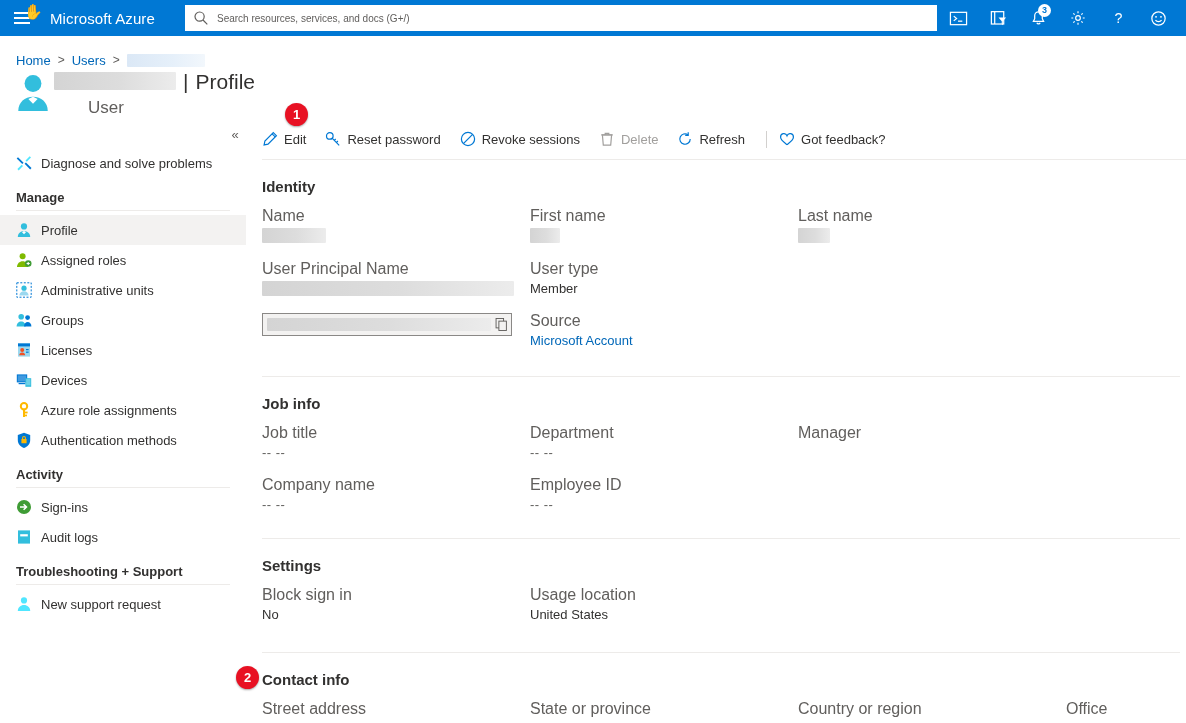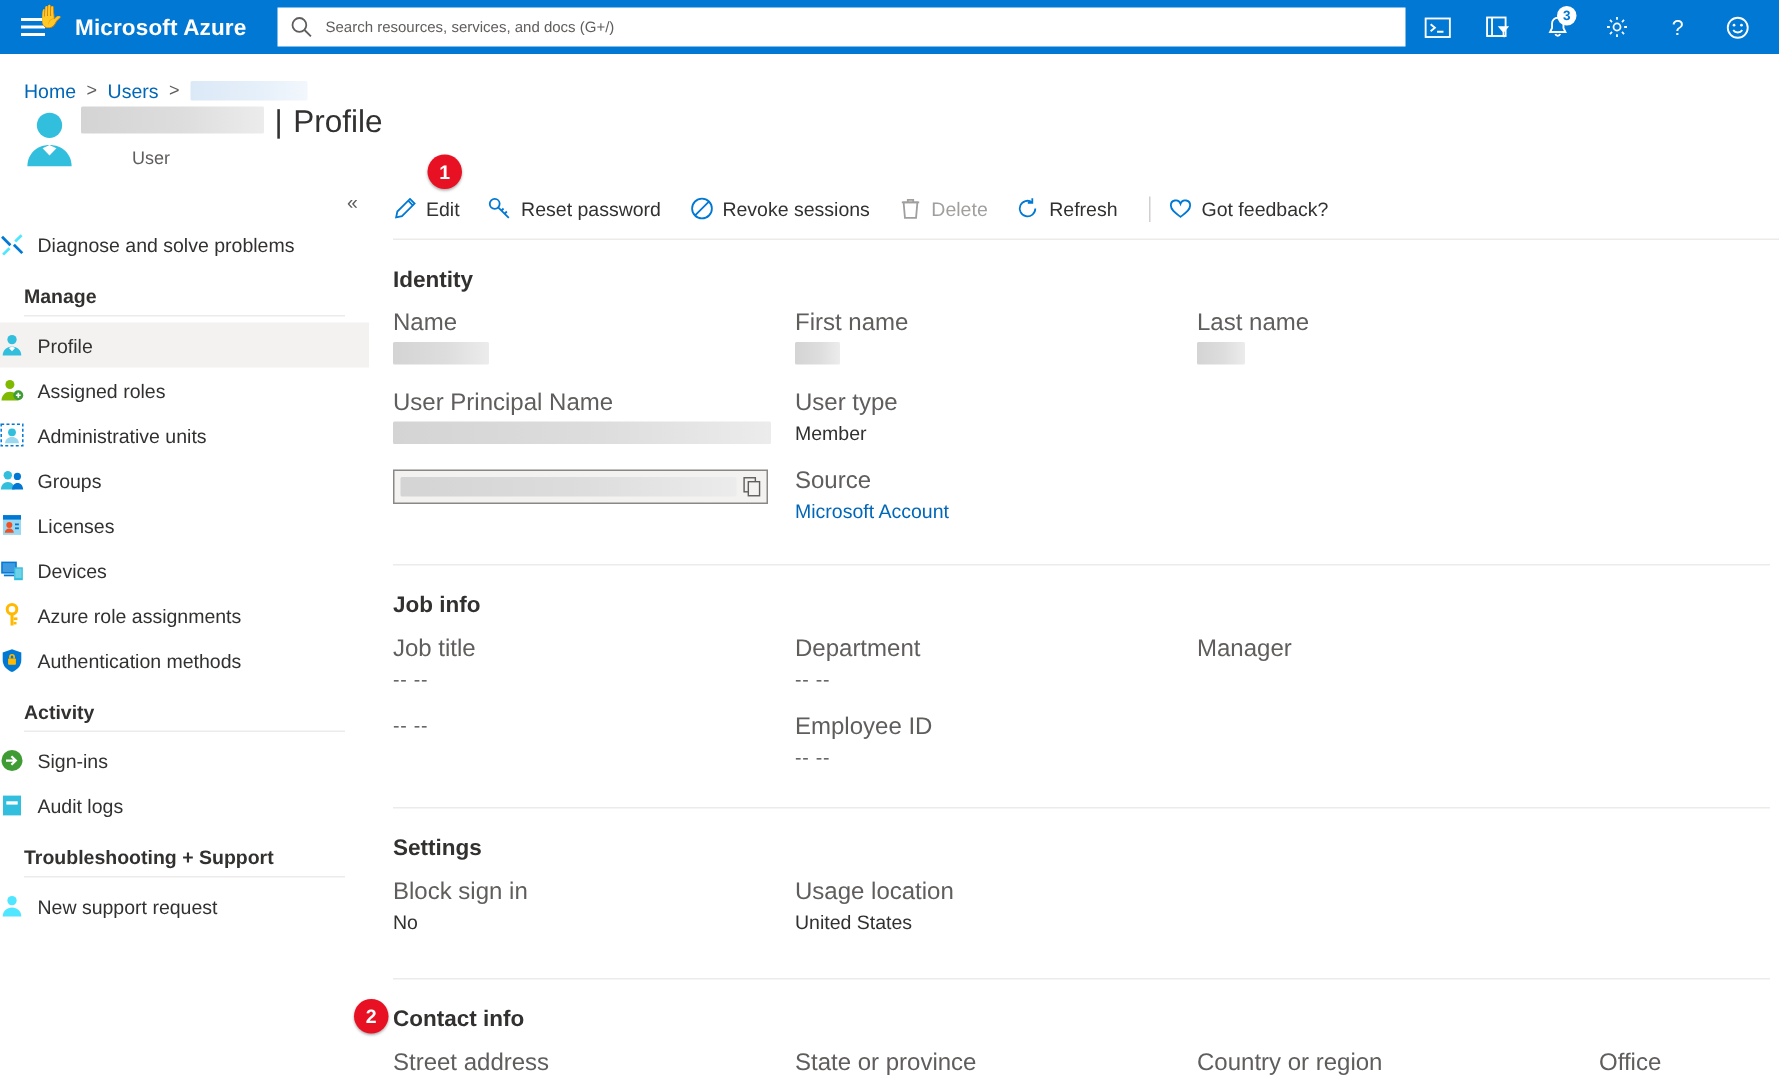--- a/index.html
+++ b/index.html
@@ -23,21 +23,21 @@
   }
   .hamburger .bars { width:16px; }
   .hamburger .bars span {
     display:block; height:2px; background:#fff; margin:3px 0; border-radius:0;
   }
   .cursor-hand {
     position:absolute; left:24px; top:4px; font-size:15px; color:#fff;
     line-height:1;
   }
   .brand {
-    color:#fff; font-size:15px; font-weight:700; letter-spacing:.1px;
+    color:#fff; font-size:15px; font-weight:400; letter-spacing:.1px;
     margin-left:6px; white-space:nowrap;
   }
   .searchwrap {
     position:absolute; left:185px; top:5px; width:752px; height:26px;
     background:#fff; display:flex; align-items:center; padding:0 8px;
   }
   .search-icon { width:16px; height:16px; flex:0 0 16px; margin-right:6px; }
   .searchwrap input {
     border:0; outline:0; width:100%; height:24px;
     font-family:"Liberation Sans", sans-serif; font-size:10px; color:#323130;
@@ -76,31 +76,31 @@
   }
 
   
   .pagehead { position:absolute; top:70px; left:16px; display:flex; }
   .avatar-ic { width:34px; height:40px; flex:0 0 34px; margin-top:3px; }
   .titleblock { margin-left:4px; }
   .title-row { display:flex; align-items:baseline; }
   .title-name { width:122px; height:18px; margin-right:7px; position:relative; top:1px; }
   .title-sep { font-size:21px; color:#323130; font-weight:400; margin-right:7px; }
   .title-text { font-size:21px; color:#323130; font-weight:400; }
-  .subtitle { font-size:12px; color:#605e5c; margin-top:4px; margin-left:34px; }
+  .subtitle { font-size:17px; color:#605e5c; margin-top:4px; margin-left:34px; }
 
   
   .collapse-btn {
     position:absolute; left:224px; top:124px; width:22px; height:20px;
     display:flex; align-items:center; justify-content:center;
     color:#605e5c; font-size:13px; cursor:pointer;
   }
   .sidebar { position:absolute; top:148px; left:0; width:246px; }
   .nav-item {
-    height:30px; display:flex; align-items:center; 
+    height:30px; display:flex; align-items:center; padding-left:16px;
     font-size:13px; color:#323130; cursor:pointer;
   }
   .nav-item.selected { background:#f3f2f1; }
   .nav-ic { width:16px; height:16px; flex:0 0 16px; margin-right:9px; }
   .nav-label { white-space:nowrap; }
   .group-head {
     font-size:13px; font-weight:700; color:#323130;
     padding:0 0 5px 16px; margin-top:12px;
   }
   .group-rule { height:1px; background:#edebe9; margin:0 16px 4px 16px; }
@@ -522,20 +522,21 @@
 
   <div class="section">
     <div class="section-title">Job info</div>
     <div class="cols">
       <div class="col">
         <div class="field">
           <div class="field-label">Job title</div>
           <div class="field-value muted">-- --</div>
         </div>
         <div class="field">
+          <div class="field-label">Company name</div>
           <div class="field-value muted">-- --</div>
         </div>
       </div>
       <div class="col">
         <div class="field">
           <div class="field-label">Department</div>
           <div class="field-value muted">-- --</div>
         </div>
         <div class="field">
           <div class="field-label">Employee ID</div>

